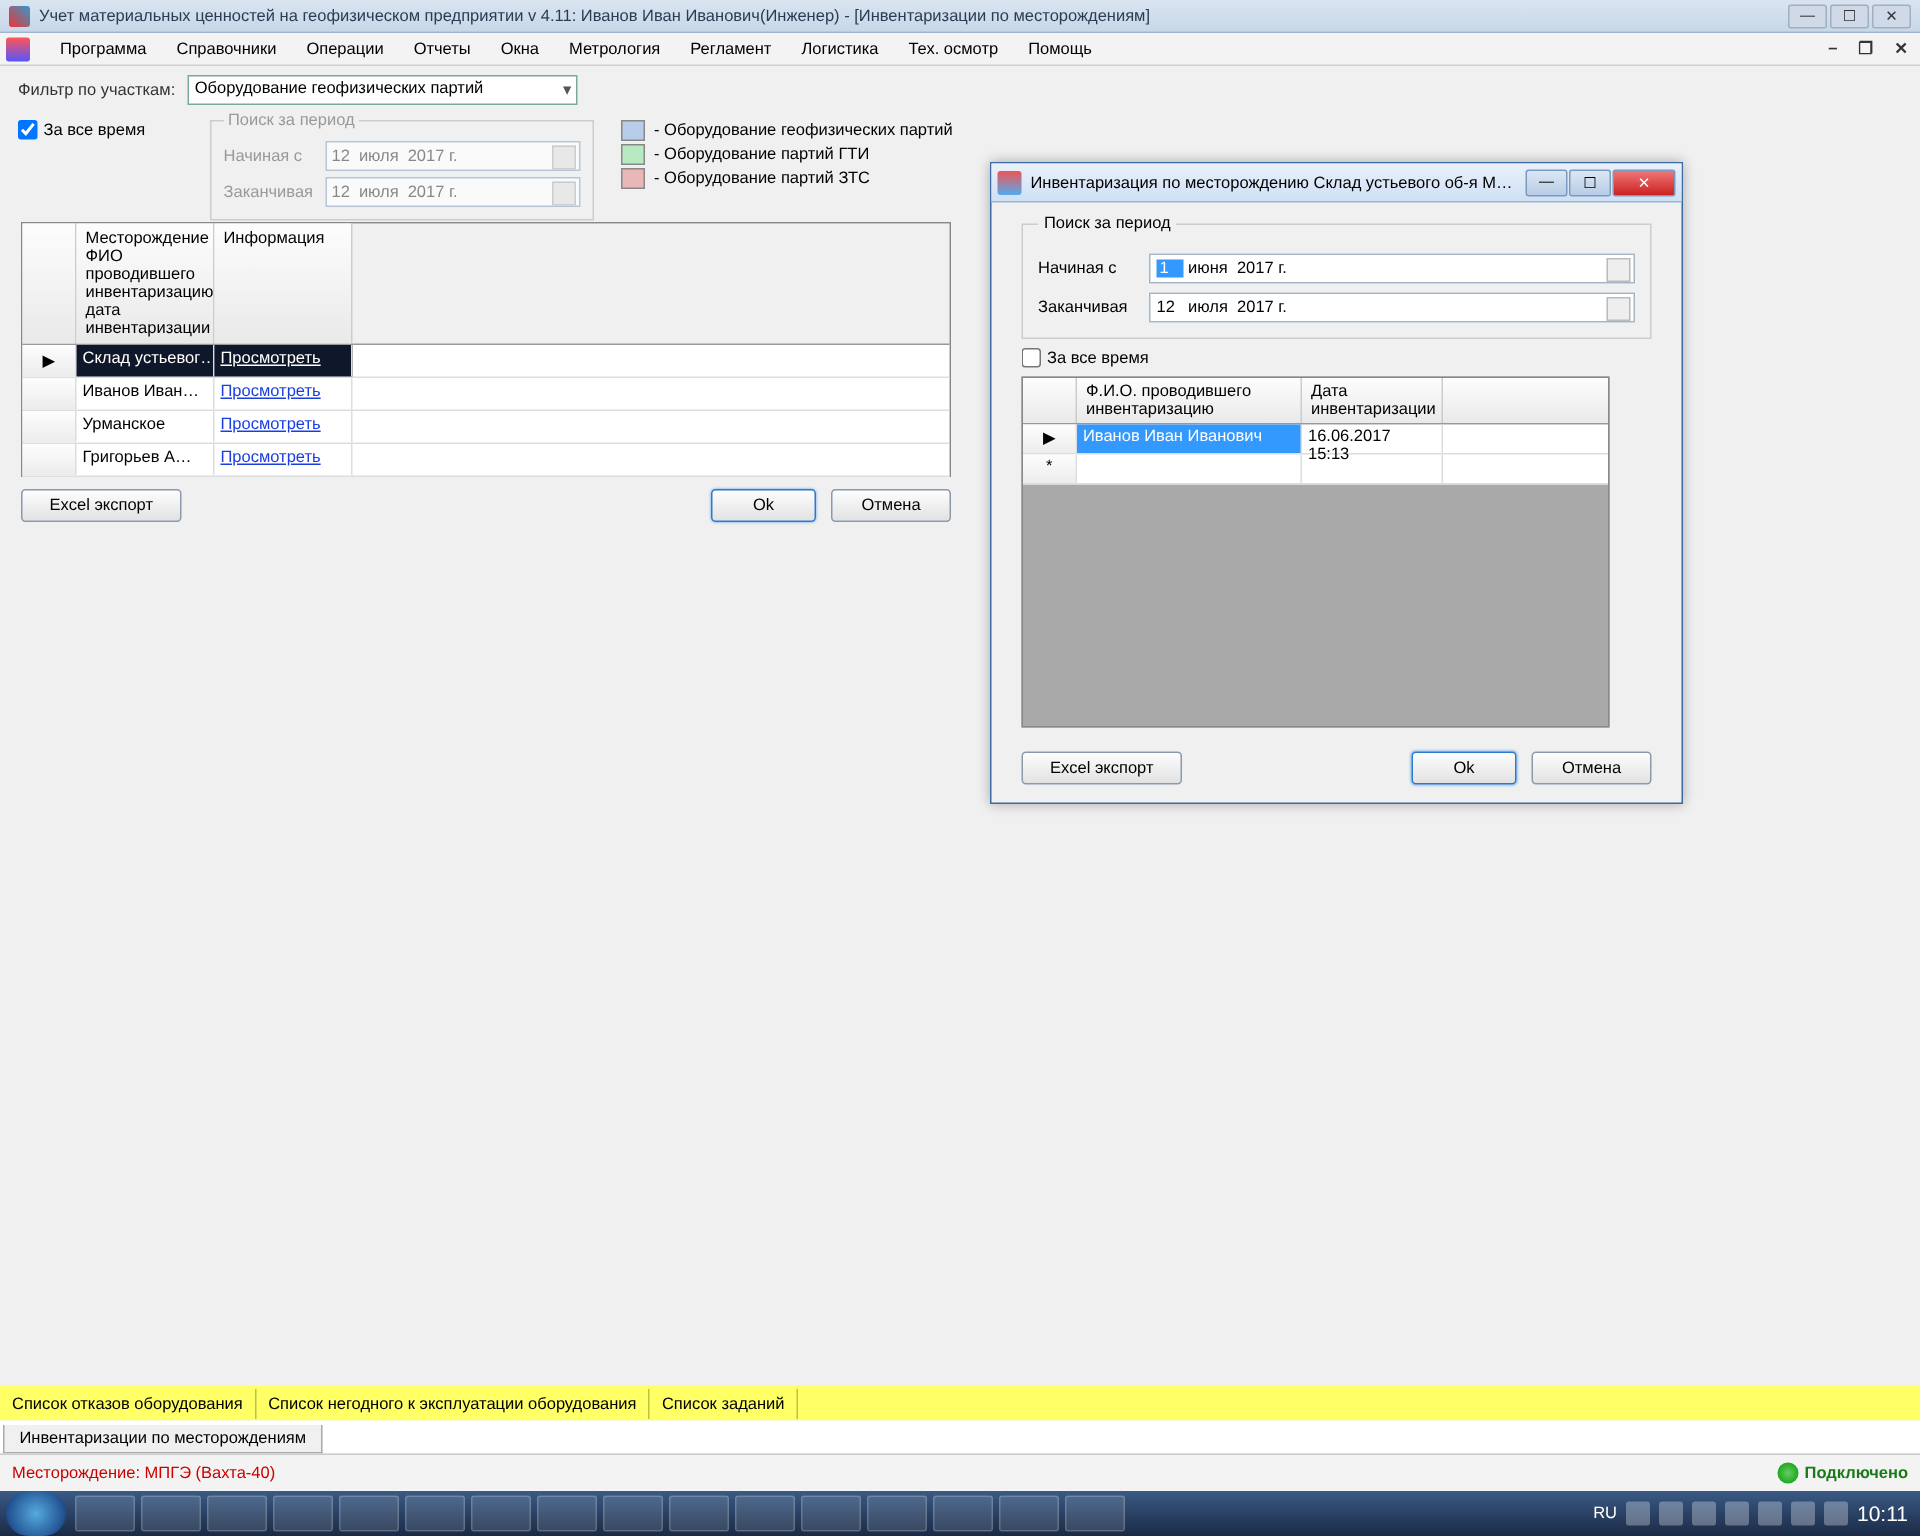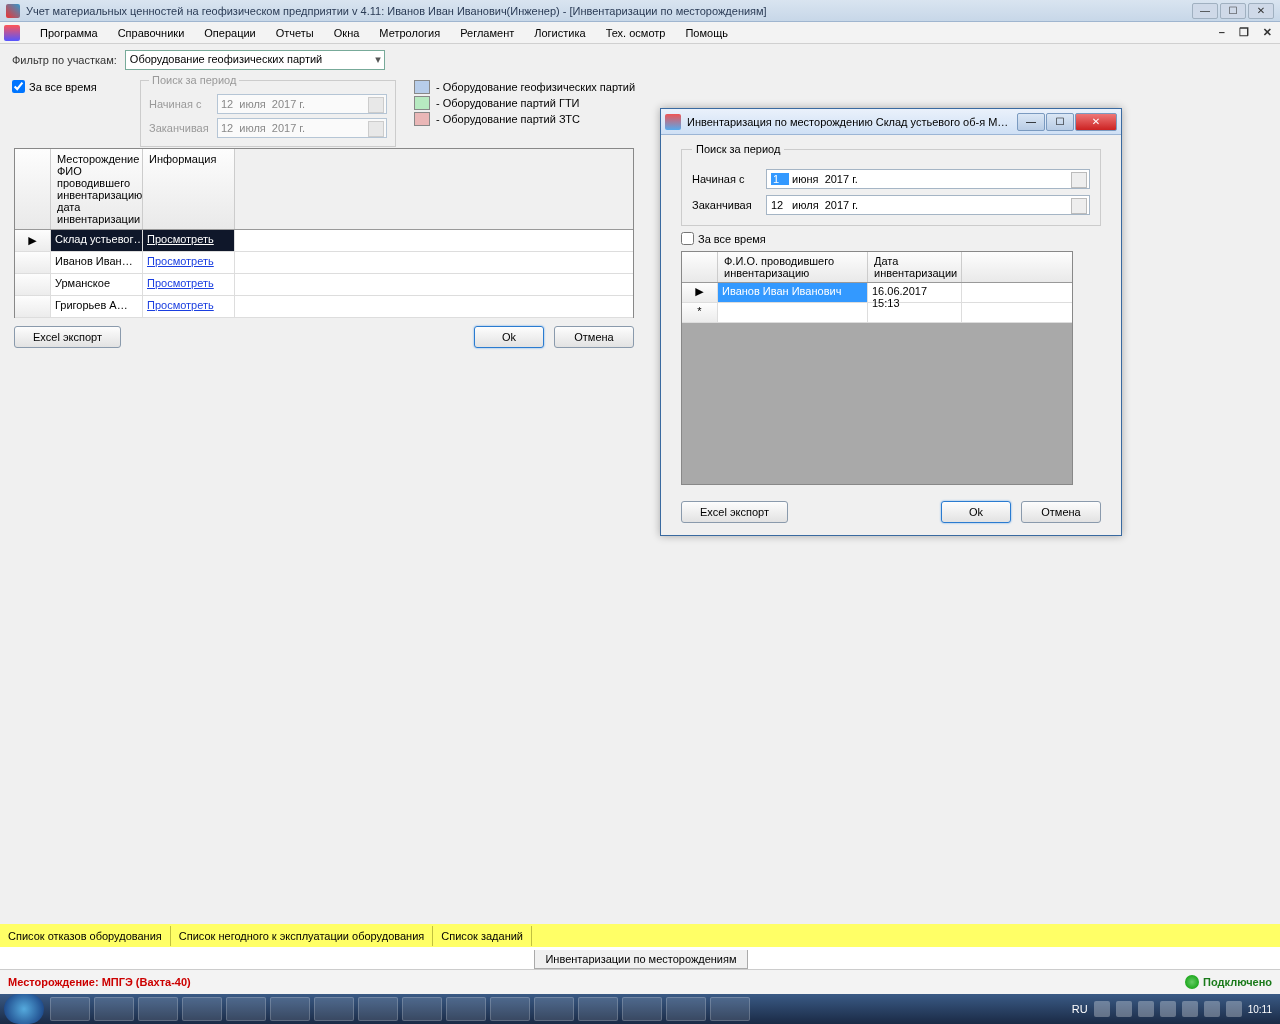--- a/index.html
+++ b/index.html
@@ -68,36 +68,36 @@
 
 .yellowtabs { position:absolute; left:0; right:0; bottom:47px; height:23px; background:#ffff66; display:flex; align-items:center; }
 .yellowtabs .yt { padding:4px 8px; border-right:1px solid #c0c040; cursor:pointer; }
 
 
 .bottab { position:absolute; left:0; right:0; bottom:25px; height:22px; background:#fff; display:flex; align-items:flex-end; }
 .bottab .tab { background:#f0f0f0; border:1px solid #aaa; border-top:none; padding:3px 10px; margin-left:2px; }
 
 
 .statusbar { position:absolute; left:0; right:0; bottom:0; height:25px; background:#f3f3f3; border-top:1px solid #ccc; display:flex; align-items:center; padding:0 8px; }
-.statusbar .loc { color:#c00; font-weight:bold; }
+.statusbar .loc { color:#c00; font-weight:normal; }
 .statusbar .conn { margin-left:auto; color:#1a7a1a; font-weight:bold; display:flex; align-items:center; gap:4px; }
 .statusbar .conn::before { content:""; width:14px; height:14px; background:radial-gradient(#6c6,#090); border-radius:50%; }
 
 
 .taskbar { position:absolute; left:0; right:0; bottom:0; height:30px; background:linear-gradient(#3a5a85,#1a2a45); display:flex; align-items:center; z-index:50; }
 .taskbar .start { width:40px; height:30px; background:radial-gradient(circle at 50% 50%,#5ad,#137); border-radius:15px; margin:0 4px; }
 .taskbar .tb { width:40px; height:24px; margin:0 2px; background:rgba(255,255,255,0.12); border:1px solid rgba(255,255,255,0.2); border-radius:2px; }
 .taskbar .tray { margin-left:auto; display:flex; align-items:center; gap:6px; color:#fff; padding:0 8px; }
 .taskbar .tray .ic { width:16px; height:16px; background:rgba(255,255,255,0.3); border-radius:2px; }
-.taskbar .clock { color:#fff; font-size:10px; }
+.taskbar .clock { color:#fff; font-size:14px; }
 
 
 .content { bottom:100px; }
 .yellowtabs { bottom:77px; }
-.bottab { bottom:55px;justify-content:center; }
+.bottab { bottom:55px; }
 .statusbar { bottom:30px; }
 
 
 .dialog { position:absolute; left:660px; top:108px; width:462px; height:428px; background:#f0f0f0; border:1px solid #3a6aa0; box-shadow:0 0 8px rgba(0,0,0,.3); z-index:30; }
 .dialog .dtitle { height:26px; background:linear-gradient(#eaf1fb,#cfe0f5); display:flex; align-items:center; padding:0 4px; border-bottom:1px solid #9bb5d5; }
 .dialog .dtitle .di { width:16px; height:16px; background:linear-gradient(#e55,#5ae); margin-right:6px; border-radius:2px; }
 .dialog .dtitle .dt { flex:1; color:#000; }
 .dialog .dtitle .dwb { display:flex; gap:1px; }
 .dialog .dtitle .db { width:28px; height:18px; background:linear-gradient(#dbe7f5,#b8cce5); border:1px solid #7a9ac0; border-radius:2px; display:flex; align-items:center; justify-content:center; font-size:10px; cursor:pointer; }
 .dialog .dtitle .db.close { background:linear-gradient(#e77,#c22); color:#fff; width:42px; }

